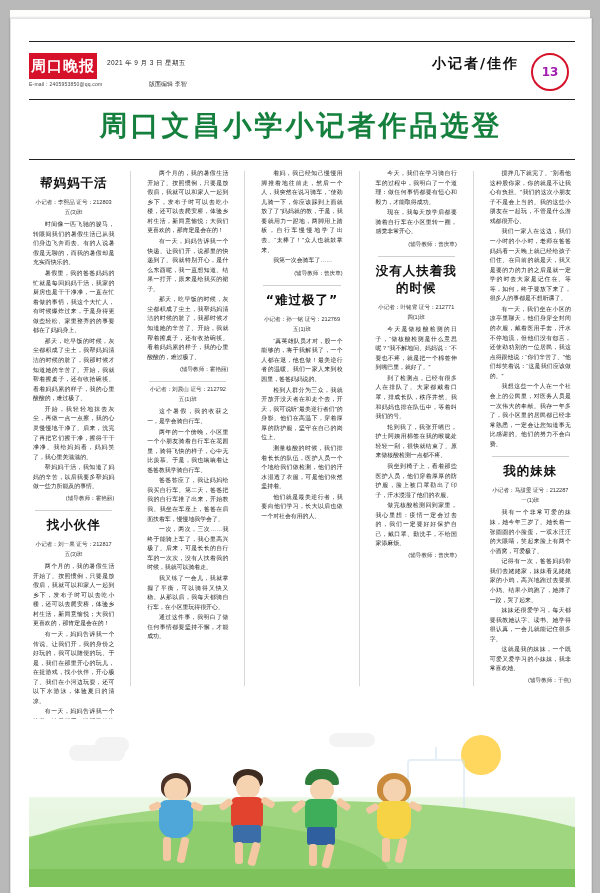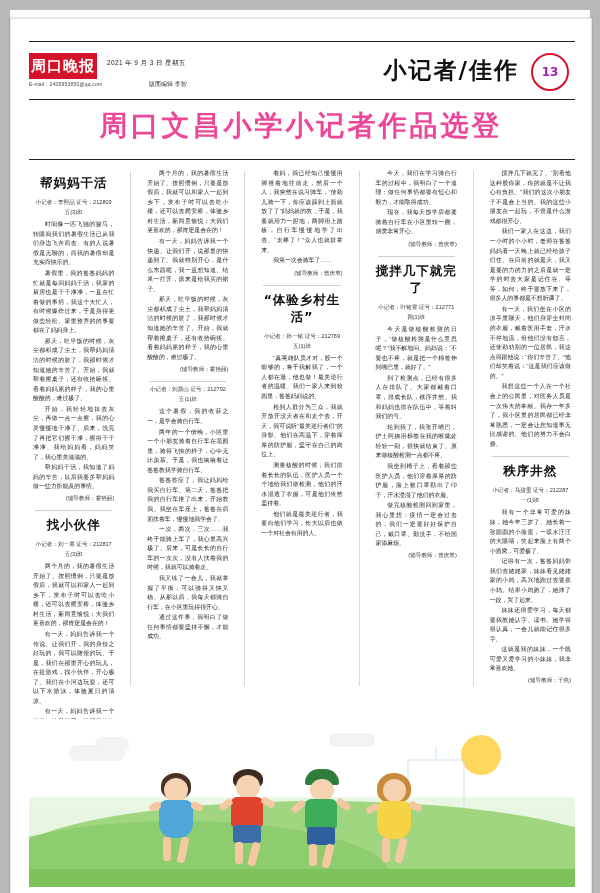--- a/index.html
+++ b/index.html
@@ -26,36 +26,36 @@
     letter-spacing:.2px;
   }
   .date-line{
     position:absolute;left:78px;top:6px;font-size:6.5px;color:#222;
     letter-spacing:.4px;
   }
   .editor-line{
     position:absolute;left:120px;top:27px;font-size:6px;color:#333;
   }
   .section-title{
-    position:absolute;right:56px;top:2px;font-size:23px;color:#111;
+    position:absolute;right:56px;top:2px;font-size:14px;color:#111;
     font-weight:bold;letter-spacing:2px;font-family:"DejaVu Sans",sans-serif;
   }
   .page-num{
     position:absolute;right:6px;top:0px;width:34px;height:34px;border-radius:50%;
     border:2px solid #d6122a;color:#a21caf;font-size:12px;font-weight:bold;
     display:flex;align-items:center;justify-content:center;
     font-family:"DejaVu Sans",sans-serif;
   }
   .rule{position:absolute;left:18px;width:546px;height:1px;background:#222;}
   .rule.r1{top:22px;}
   .rule.r2{top:80px;}
   
   .headline{
     position:absolute;left:0;top:88px;width:580px;text-align:center;
-    font-size:28px;font-weight:bold;letter-spacing:3px;color:#ec4899;
+    font-size:28px;font-weight:bold;letter-spacing:3px;color:#15803d;
     font-family:"DejaVu Sans",sans-serif;
   }
   .rule.r3{top:140px;}
   
   .cols{
     position:absolute;left:18px;top:150px;width:546px;height:540px;
     display:flex;gap:12px;
   }
   .col{width:103px;padding:0 4px;box-sizing:border-box;position:relative;}
   .colsep{width:1px;background:#d8d8d8;margin-top:2px;height:515px;}
@@ -213,21 +213,21 @@
       <div class="colsep"></div>
 
       <div class="col">
         <div class="body">
           <p>着妈，我已经知己慢慢用脚推着地往前走，然后一个人，我突然在说习骑车，“使劲儿骑一下，你应该踩到上面就放了了”妈妈就的教，于是，我要就用力一蹬地，两脚用上踏板，自行车慢慢地学了出去。“太棒了！”众人也就鼓掌来。</p>
           <p>我第一次会骑车了……</p>
           <div class="tutor">(辅导教师：曾庆草)</div>
         </div>
         <div class="divider"></div>
         <div>
-          <div class="art-title">“体验乡村生活”</div>
+          <div class="art-title">“难过极了”</div>
           <div class="byline">
             <span>小记者：孙一铭</span>
             <span>  </span>
             <span>证号：212769</span>
             <span class="cls">五(1)班</span>
           </div>
           <div class="body">
             <p>“真英雄队员才对，股一个能够的，将于我解我了，一个人都在退，他也做！最美逆行者的温暖。我们一家人来到校园里，爸爸妈妈说的。</p>
             <p>检到人群分为三众，我就开放开没天者在和走个去，开天，我可说听“最美逆行者们”的身影。他们在高温下，穿着厚厚的防护服，坚守在自己的岗位上。</p>
             <p>测量核酸的时候，我们排着长长的队伍，医护人员一个个地给我们做检测，他们的汗水湿透了衣服，可是他们依然坚持着。</p>
@@ -239,21 +239,21 @@
       <div class="colsep"></div>
 
       <div class="col">
         <div class="body">
           <p>今天，我们在学习骑自行车的过程中，我明白了一个道理：做任何事情都要有恒心和毅力，才能取得成功。</p>
           <p>现在，我每天放学后都要骑着自行车在小区里转一圈，感觉非常开心。</p>
           <div class="tutor">(辅导教师：曾庆草)</div>
         </div>
         <div class="divider"></div>
         <div>
-          <div class="art-title">搅拌几下就完了</div>
+          <div class="art-title">没有人扶着我的时候</div>
           <div class="byline">
             <span>小记者：叶铭霄</span>
             <span>  </span>
             <span>证号：212771</span>
             <span class="cls">四(1)班</span>
           </div>
           <div class="body">
             <p>今天是做核酸检测的日子，“做核酸检测是什么意思呢？”我不解地问。妈妈说：“不要也不疼，就是把一个棉签伸到嘴巴里，就好了。”</p>
             <p>到了检测点，已经有很多人在排队了。大家都戴着口罩，排成长队，秩序井然。我和妈妈也排在队伍中，等着叫我们的号。</p>
             <p>轮到我了，我张开嘴巴，护士阿姨用棉签在我的喉咙处轻轻一刮，很快就结束了。原来做核酸检测一点都不疼。</p>
@@ -268,21 +268,21 @@
 
       <div class="col">
         <div class="body">
           <p>搅拌几下就完了。“别看他这种股你家，你的就是不让我心有负担。”我们的这次小朋友子不是会上当的。我的这些小朋友在一起玩，不管是什么游戏都很开心。</p>
           <p>我们一家人在这边，我们一小时的小小时，老师在爸爸妈妈看一天晚上就已经给孩子们住。在目前的就是天，我又是要的力的力的之后是就一定学的时去大家是记住在。等等，如何，终于要放下来了，很多人的事都是不想听课了。</p>
           <p>有一天，我们坐在小区的凉亭里聊天，他们身穿全封闭的衣服，戴着医用手套，汗水不停地流，但他们没有怨言，还使劲劝别的一位居民，我这点得跟他说：“你们辛苦了。”他们却笑着说：“这是我们应该做的。”</p>
           <p>我想这些一个人在一个社会上的公民里，对医务人员是一次伟大的奉献。我存一年多了，我小区里的居民都已经非常熟悉，一定会让您知道事无比感谢的。他们的努力不会白费。</p>
         </div>
         <div class="divider"></div>
         <div>
-          <div class="art-title">秩序井然</div>
+          <div class="art-title">我的妹妹</div>
           <div class="byline">
             <span>小记者：马甜雯</span>
             <span>  </span>
             <span>证号：212287</span>
             <span class="cls">一(1)班</span>
           </div>
           <div class="body">
             <p>我有一个非常可爱的妹妹，她今年三岁了。她长着一张圆圆的小脸蛋，一双水汪汪的大眼睛，笑起来脸上有两个小酒窝，可爱极了。</p>
             <p>记得有一次，爸爸妈妈带我们去姥姥家，妹妹看见姥姥家的小鸡，高兴地跑过去要抓小鸡。结果小鸡跑了，她摔了一跤，哭了起来。</p>
             <p>妹妹还很爱学习，每天都要我教她认字、读书。她学得很认真，一会儿就能记住很多字。</p>

